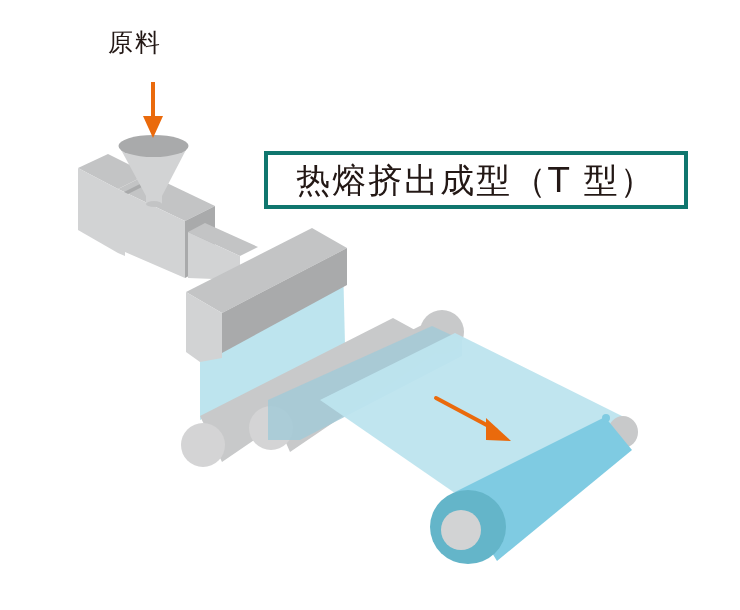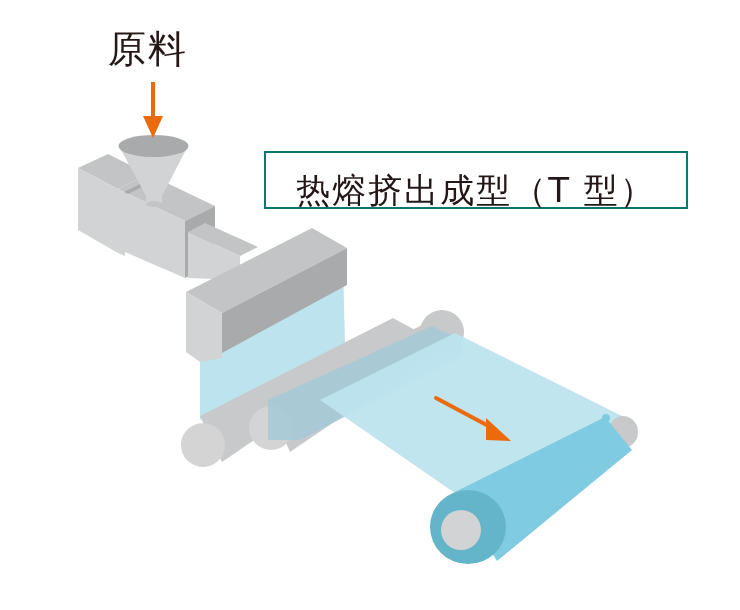--- a/index.html
+++ b/index.html
@@ -1,23 +1,23 @@
 <!DOCTYPE html>
 <html><head>
 <meta charset="utf-8">
 <style>
   html, body { margin: 0; padding: 0; background: #ffffff; }
   body { width: 740px; height: 610px; position: relative; overflow: hidden;
          font-family: "DejaVu Sans", "Liberation Sans", sans-serif; }
   #scene { position: absolute; left: 0; top: 0; width: 740px; height: 610px; }
-  .label-raw { position: absolute; left: 108px; top: 30px; font-size: 38px; color: #231815;
+  .label-raw { position: absolute; left: 108px; top: 30px; font-size: 25px; color: #231815;
                letter-spacing: 2px; line-height: 1; }
   .title-box { position: absolute; left: 264px; top: 151px; width: 424px; height: 58px;
-               border: 2px solid #0f766e; box-sizing: border-box; background: #fff;
-               display: flex; align-items: flex-end; justify-content: center; }
+               border: 4px solid #0f766e; box-sizing: border-box; background: #fff;
+               display: flex; align-items: center; justify-content: center; }
   .title-text { font-size: 34px; color: #231815; letter-spacing: 2px; line-height: 1; white-space: nowrap; }
 </style>
 </head>
 <body>
 
 <svg id="scene" viewBox="0 0 740 610" xmlns="http://www.w3.org/2000/svg">
 
   <g>
 
     <polygon points="78,168 108,154 148,174 118,189" fill="#C3C4C5"></polygon>

